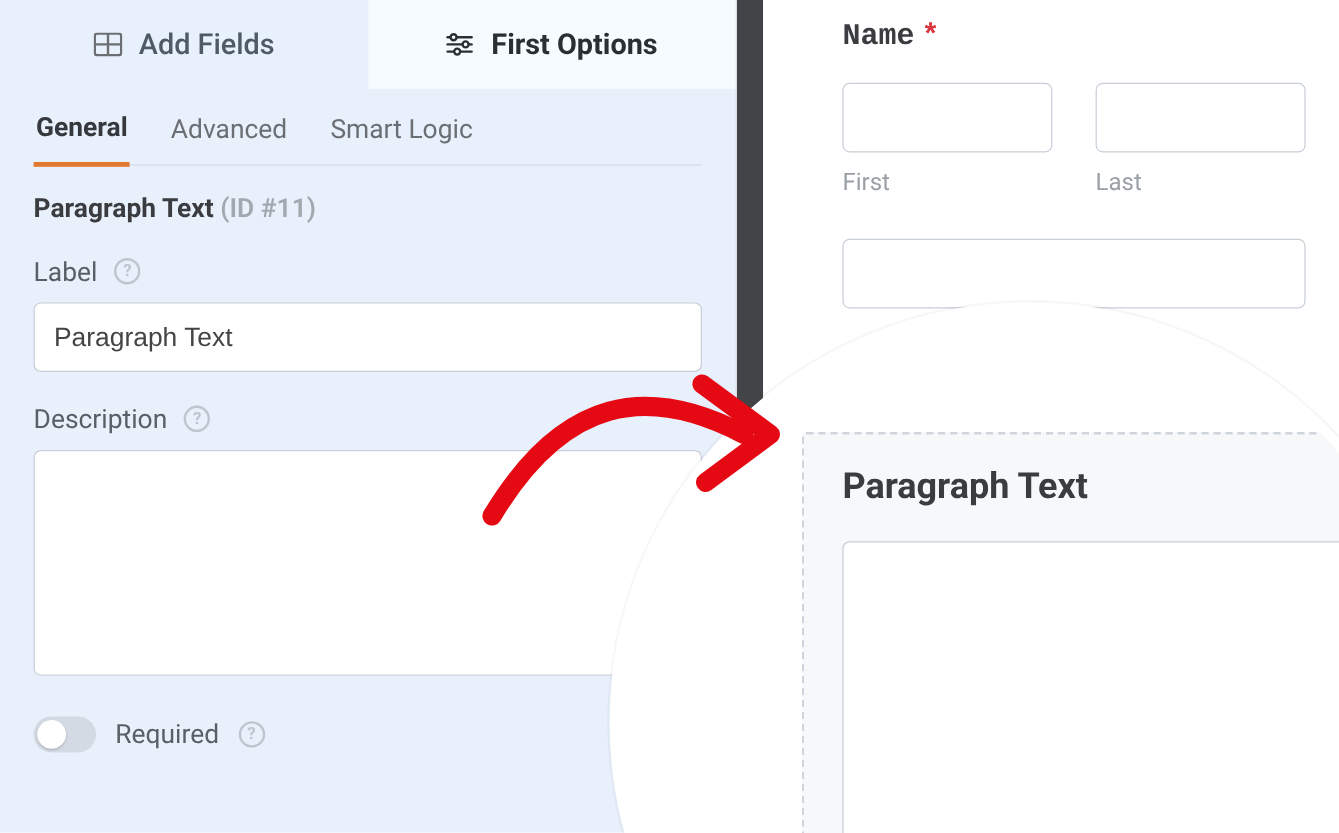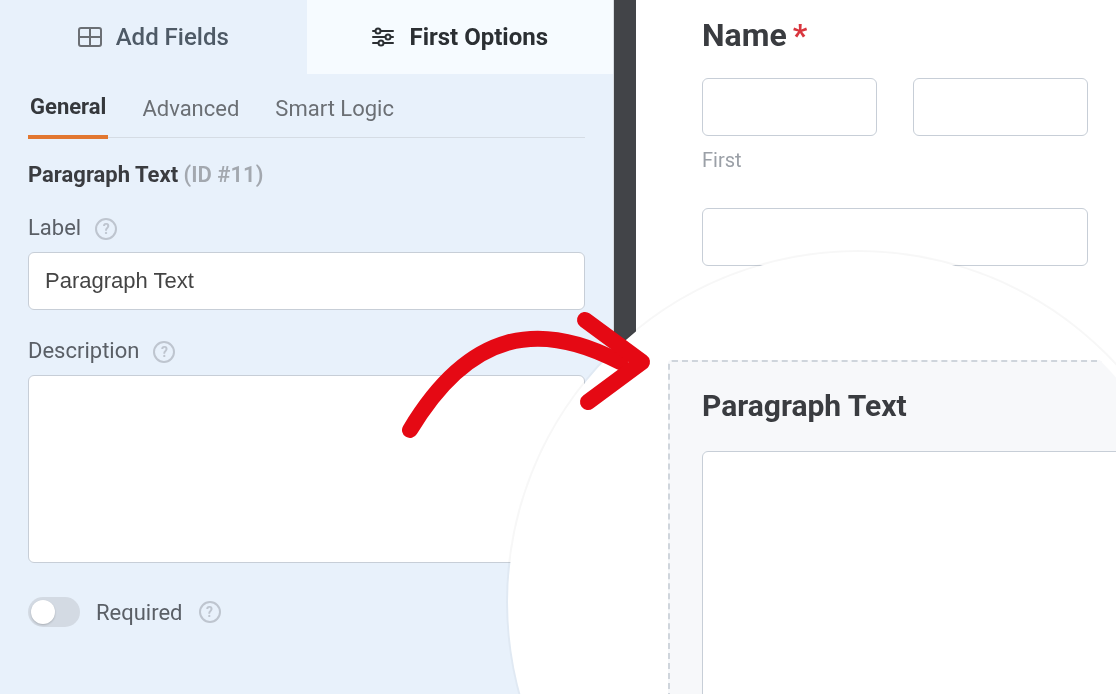--- a/index.html
+++ b/index.html
@@ -12,33 +12,33 @@
   .hd-icon svg { display:block; }
   .hd-tab.inactive { color:#4e5a66; font-weight:500;text-align:right; }
   .hd-tab.active   { background:#f6fbff; color:#2b2f33; font-weight:700; }
   .subtabs { display:flex; align-items:flex-end; height:64px; border-bottom:1px solid #d5dce4; margin:0 28px; gap:32px;text-align:right; }
   .subtab { padding:0 2px 16px 2px; font-size:22px; color:#6b6f74; cursor:pointer; }
   .subtab.active { color:#35383c; font-weight:700; border-bottom:4px solid #e27730; margin-bottom:-2px; }
   .section { padding:24px 28px 0 28px; }
   .field-heading { font-size:22px; font-weight:700; color:#3a3c40; }
   .field-heading .muted { color:#a3a8af; font-weight:600; }
   .form-group { margin-top:28px; }
-  .lbl-row { display:flex; align-items:flex-end; gap:14px; font-size:22px; color:#5a5f66; }
+  .lbl-row { display:flex; align-items:flex-start; gap:14px; font-size:22px; color:#5a5f66; }
   .help-icc { width:22px; height:22px; border:2px solid #bec5cf; border-radius:50%; display:flex; align-items:center; justify-content:center; font-size:14px; color:#bec5cf; font-weight:700; cursor:pointer; }
   .input-text { width:100%; height:58px; margin-top:12px; background:#fff; border:1px solid #c7ced7; border-radius:6px; padding:0 16px; font-size:22px; color:#444; outline:none; }
   .textarea { width:100%; height:188px; margin-top:12px; background:#fff; border:1px solid #c7ced7; border-radius:6px; padding:12px 16px; font-size:20px; color:#444; outline:none; resize:vertical; }
   .req-row { display:flex; align-items:center; gap:16px; margin-top:30px; }
   .toggle { width:52px; height:30px; background:#d3dae3; border-radius:15px; position:relative; cursor:pointer; }
   .toggle .knob { width:24px; height:24px; background:#fff; border-radius:50%; position:absolute; top:3px; left:3px; box-shadow:0 1px 2px rgba(0,0,0,0.2); }
   
   .gutter { width:22px; background:#424448; }
   
   .preview { flex:1; background:#fff; padding:16px 28px 0 66px; position:relative; }
   .field-block { margin-bottom:36px; }
-  .p-label { font-size:32px; font-weight:700; color:#3a3c40; }
+  .p-label { font-size:25px; font-weight:700; color:#3a3c40;font-family:Liberation Mono, monospace; }
   .req-star { color:#d9363e; margin-left:6px; }
   .name-row { display:flex; gap:36px; margin-top:24px; }
   .name-col { flex:1; }
   .p-input { width:100%; height:58px; border:1px solid #c7ced7; border-radius:6px; background:#fff; }
   .sub-lbl { font-size:20px; color:#9ba0a7; margin-top:12px; }
   
   .zoom-lens { position:absolute; left:508px; top:252px; width:700px; height:700px; border-radius:50%; background:#fff; border:8px solid #fff; box-shadow:0 0 0 2px rgba(0,0,0,0.03); z-index:30; overflow:hidden; }
   .lens-inner { position:relative; padding:100px 40px 40px 152px; }
   .lens-drop { border:2px dashed #cfd5dc; background:#f7f8fa; border-radius:4px; padding:26px 32px 40px 32px; }
   .lens-label { font-size:30px; font-weight:700; color:#3a3c40; }
@@ -126,20 +126,21 @@
       <div class="p-label">
         <span>Name</span><span class="req-star">*</span>
       </div>
       <div class="name-row">
         <div class="name-col">
           <div class="p-input"></div>
           <div class="sub-lbl">First</div>
         </div>
         <div class="name-col">
           <div class="p-input"></div>
+          <div class="sub-lbl">Last</div>
         </div>
       </div>
     </div>
 
     <div class="field-block">
       <div style="margin-top:24px">
           <div class="p-input"></div>
         </div>
     </div>
   </div>

